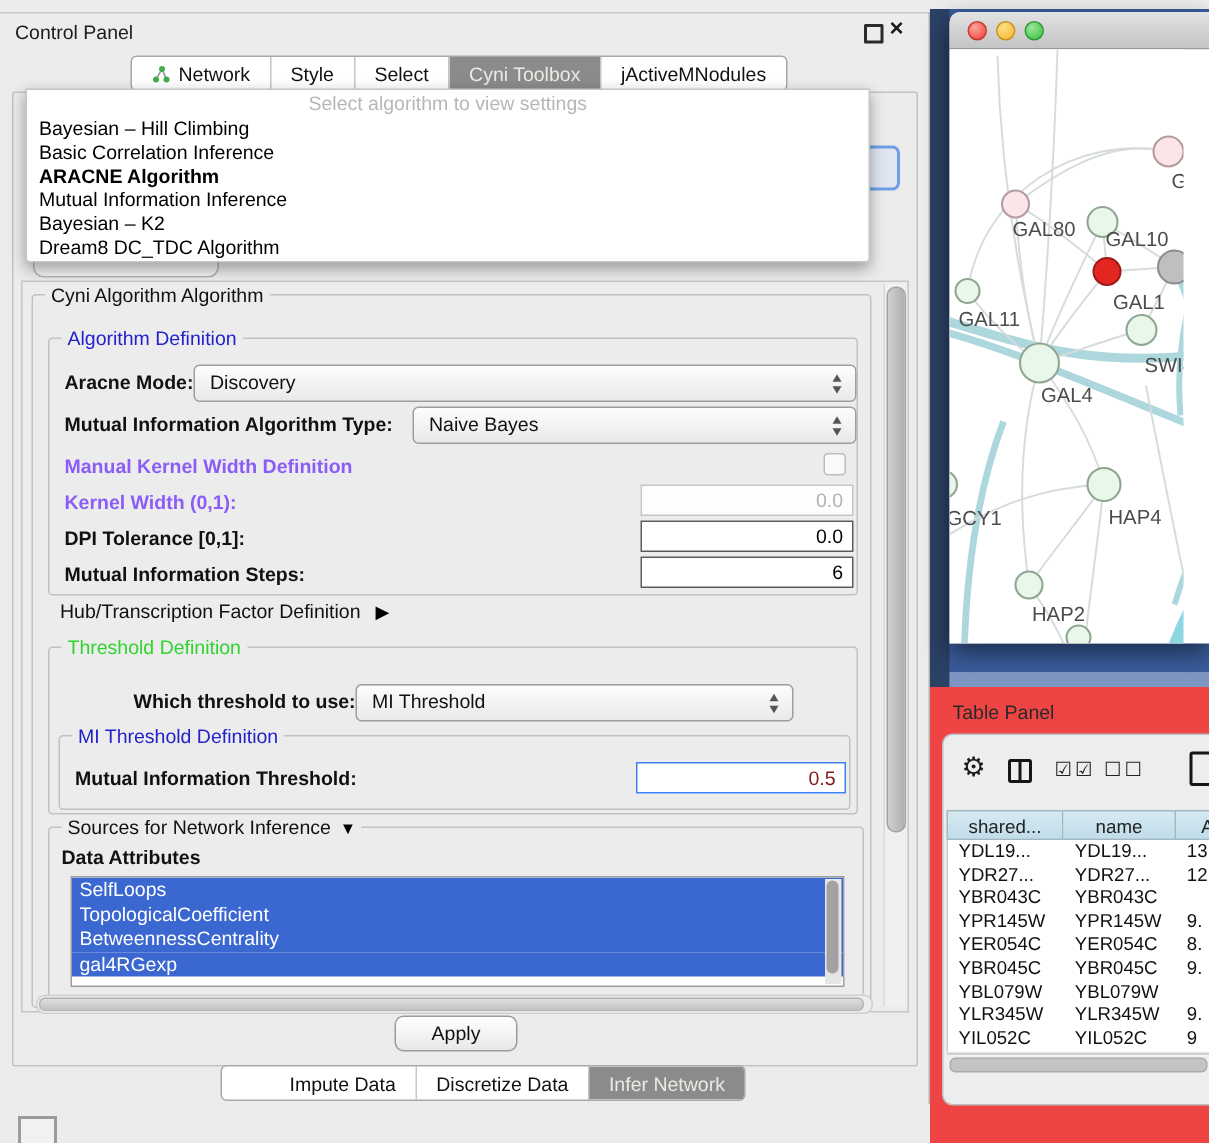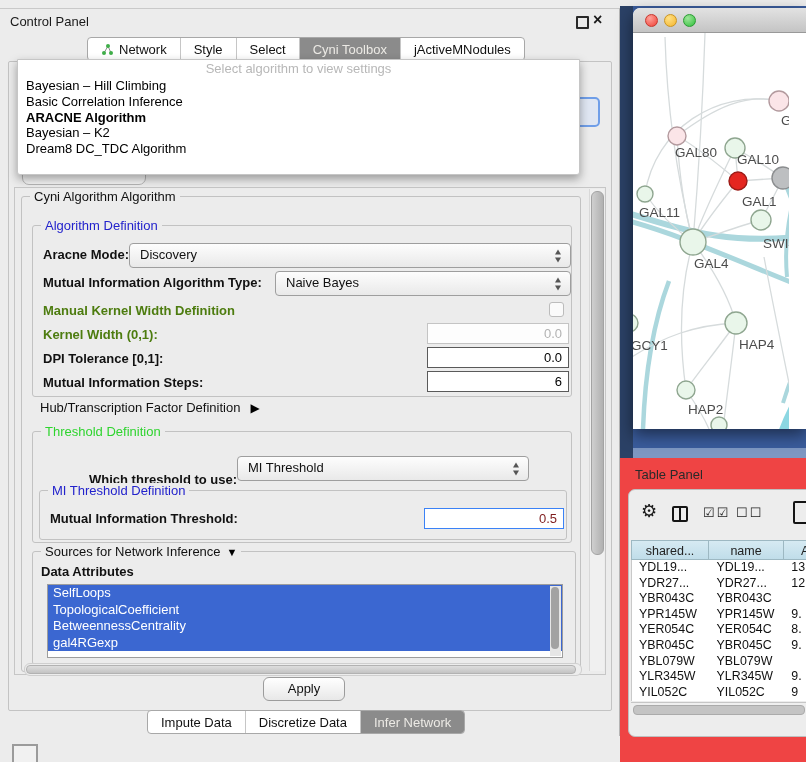--- a/index.html
+++ b/index.html
@@ -13,21 +13,21 @@
   .float-icon{position:absolute;left:576px;top:7px;width:9px;height:9px;border:2px solid #2a2a2a;border-radius:1px;}
   .close-icon{position:absolute;left:593px;top:1px;font-size:16px;font-weight:bold;color:#1a1a1a;line-height:20px;}
 
   
   .tabbar{position:absolute;display:flex;background:#fff;border:1px solid #a8a8a8;border-radius:4px;overflow:hidden;height:22px;}
   .tabbar .tab{display:flex;align-items:center;padding:0 13px;font-size:13px;color:#111;border-left:1px solid #c6c6c6;white-space:nowrap;}
   .tabbar .tab:first-child{border-left:none;}
   .tabbar .tab.selected{background:#8b8b8b;color:#eceae5;}
   .tabbar .tab svg{margin-right:5px;}
   #main-tabs{left:87px;top:28px;}
-  #bottom-tabs{left:147px;top:701px;}
+  #bottom-tabs{left:147px;top:701px;padding-left:32px;}
 
   .content-panel{position:absolute;left:8px;top:52px;width:602px;height:648px;border:1px solid #c3c3c3;border-radius:2px;background:#ececec;}
 
   
   .hidden-btn-sliver{position:absolute;left:22px;top:152px;width:122px;height:22px;border:1px solid #b5b5b5;border-radius:7px;background:#f3f3f3;z-index:10;}
   .combo-sliver{position:absolute;left:556px;top:88px;width:40px;height:26px;border:2px solid #6f9ee8;border-radius:5px;background:#dfe6f2;z-index:10;}
 
   
   .algo-popup{position:absolute;left:17px;top:50px;width:561px;height:114px;background:#fff;border:1px solid #c6c6c6;
     box-shadow:0 4px 10px rgba(0,0,0,0.35);z-index:40;border-radius:0 0 3px 3px;}
@@ -39,21 +39,21 @@
   .scroll-area{position:absolute;left:14px;top:178px;width:590px;height:486px;border:1px solid #c6c6c6;background:#ececec;}
   .vscroll{position:absolute;right:1px;top:1px;width:14px;height:482px;background:#f0f0f0;border-left:1px solid #d8d8d8;}
   .vscroll .thumb{position:absolute;left:1px;top:2px;width:11px;height:362px;border-radius:6px;background:linear-gradient(90deg,#cfcfcf,#b0b0b0);border:1px solid #a3a3a3;}
 
   .group{position:absolute;border:1px solid #c2c2c2;border-radius:3px;}
   .group-label{position:absolute;top:-8px;left:8px;background:#ececec;padding:0 4px;font-size:13px;color:#111;white-space:nowrap;}
   .group-label.blue{color:#2222cc;}
   .group-label.green{color:#2fd42f;}
 
   .lbl{position:absolute;font-size:13px;font-weight:bold;color:#111;white-space:nowrap;}
-  .lbl.gray{color:#4d7c0f;}
+  .lbl.gray{color:#8b5cf6;}
 
   .combo{position:absolute;background:linear-gradient(#fdfdfd,#e9e9e9);border:1px solid #9e9e9e;border-radius:4px;font-size:13px;color:#111;}
   .combo .val{position:absolute;left:10px;top:3px;white-space:nowrap;}
   .spinner{position:absolute;right:8px;top:50%;transform:translateY(-50%);width:7px;height:13px;}
   .spinner::before{content:"";position:absolute;top:0;left:0;border-left:3.5px solid transparent;border-right:3.5px solid transparent;border-bottom:5px solid #555;}
   .spinner::after{content:"";position:absolute;bottom:0;left:0;border-left:3.5px solid transparent;border-right:3.5px solid transparent;border-top:5px solid #555;}
 
   .field{position:absolute;background:#fff;font-size:13px;text-align:right;line-height:19px;padding-right:6px;box-sizing:border-box;}
   .field.active{border:1px solid #5a5a5a;color:#000;}
   .field.disabled{border:1px solid #c4c4c4;color:#b2b2b2;background:#fdfdfd;}
@@ -154,20 +154,21 @@
 
     <div class="hidden-btn-sliver"></div>
     <div class="combo-sliver"></div>
 
     <div class="algo-popup">
       <div class="algo-placeholder">Select algorithm to view settings</div>
       <div id="algo-items">
           <div class="algo-item">Bayesian – Hill Climbing</div>
           <div class="algo-item">Basic Correlation Inference</div>
           <div class="algo-item bold">ARACNE Algorithm</div>
+          <div class="algo-item">Mutual Information Inference</div>
           <div class="algo-item">Bayesian – K2</div>
           <div class="algo-item">Dream8 DC_TDC Algorithm</div>
         </div>
     </div>
 
     <div class="scroll-area">
       <div class="vscroll">
           <div class="thumb"></div>
         </div>
 
@@ -202,21 +203,21 @@
           <div class="field active" style="left:394px;top:145px;width:142px;height:21px;">6</div>
         </div>
 
         <div class="hub-row">
           <span>Hub/Transcription Factor Definition</span><span class="hub-arrow">▶</span>
         </div>
 
         <div class="group" style="left:10px;top:234px;width:538px;height:110px;">
           <span class="group-label green">Threshold Definition</span>
 
-          <div class="lbl" style="left:56px;top:40px;">Which threshold to use:</div>
+          <div class="lbl" style="left:56px;top:28px;">Which threshold to use:</div>
           <div class="combo" style="left:204px;top:24px;width:290px;height:23px;">
             <span class="val">MI Threshold</span>
             <span class="spinner"></span>
           </div>
 
           <div class="group" style="left:6px;top:58px;width:526px;height:48px;">
             <span class="group-label blue">MI Threshold Definition</span>
             <div class="lbl" style="left:10px;top:20px;">Mutual Information Threshold:</div>
             <div class="field mid" style="left:384px;top:17px;width:140px;height:21px;">0.5</div>
           </div>

